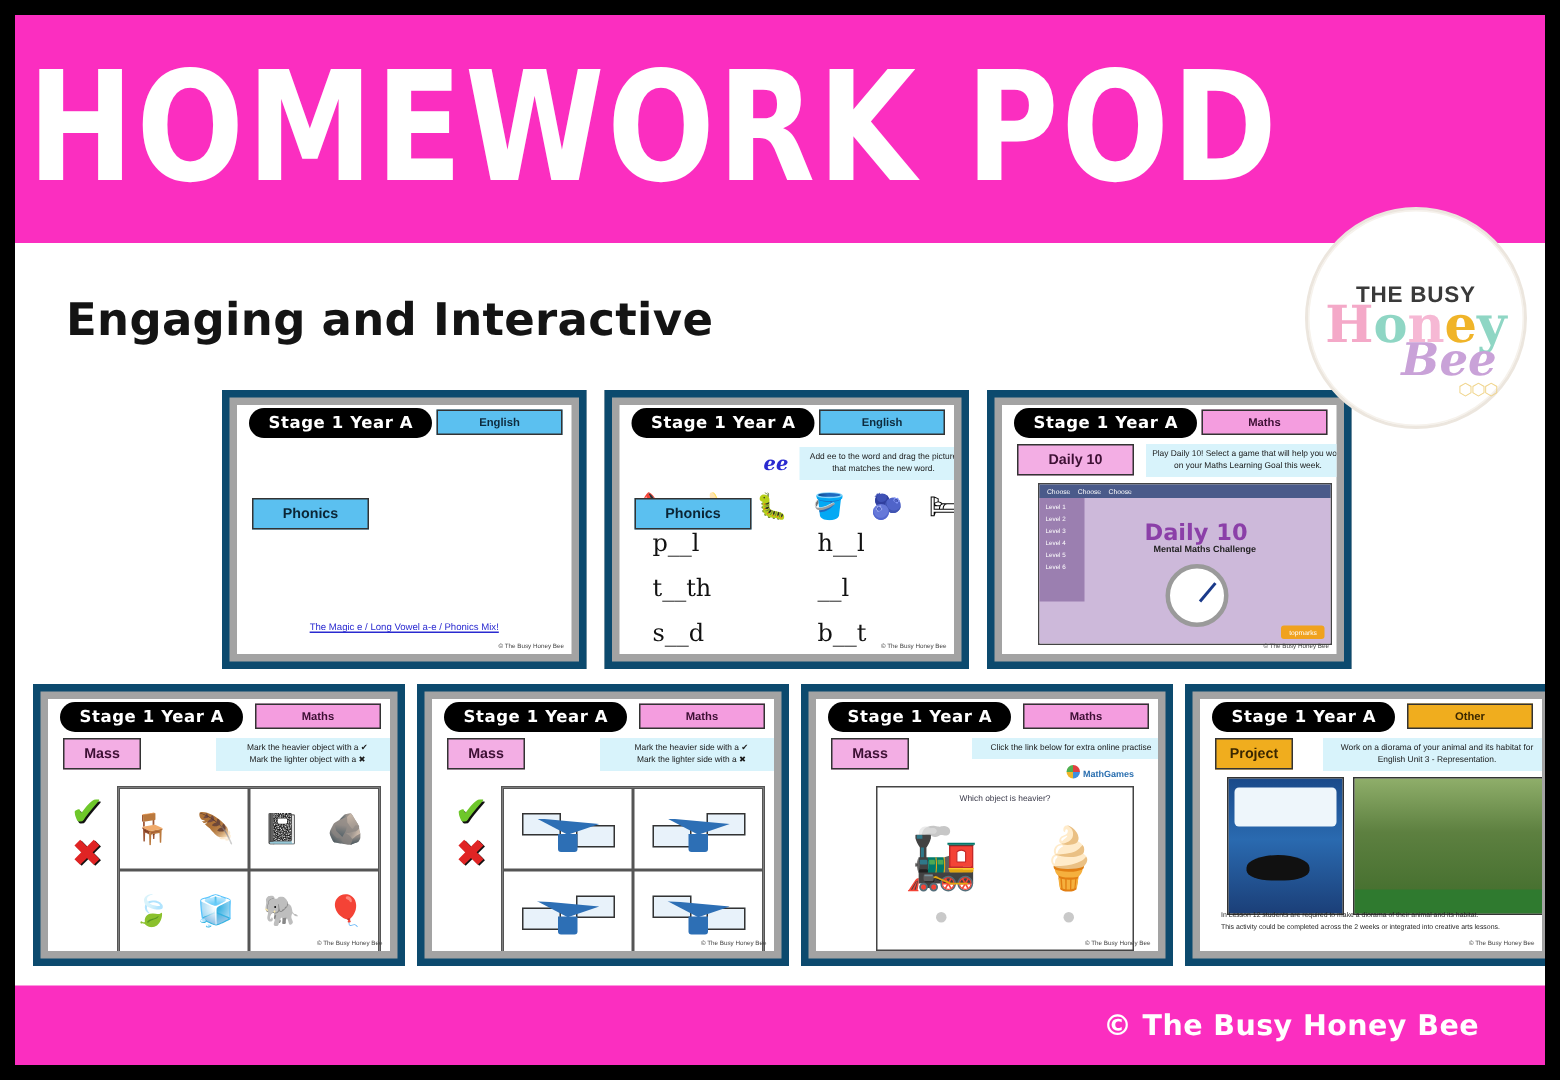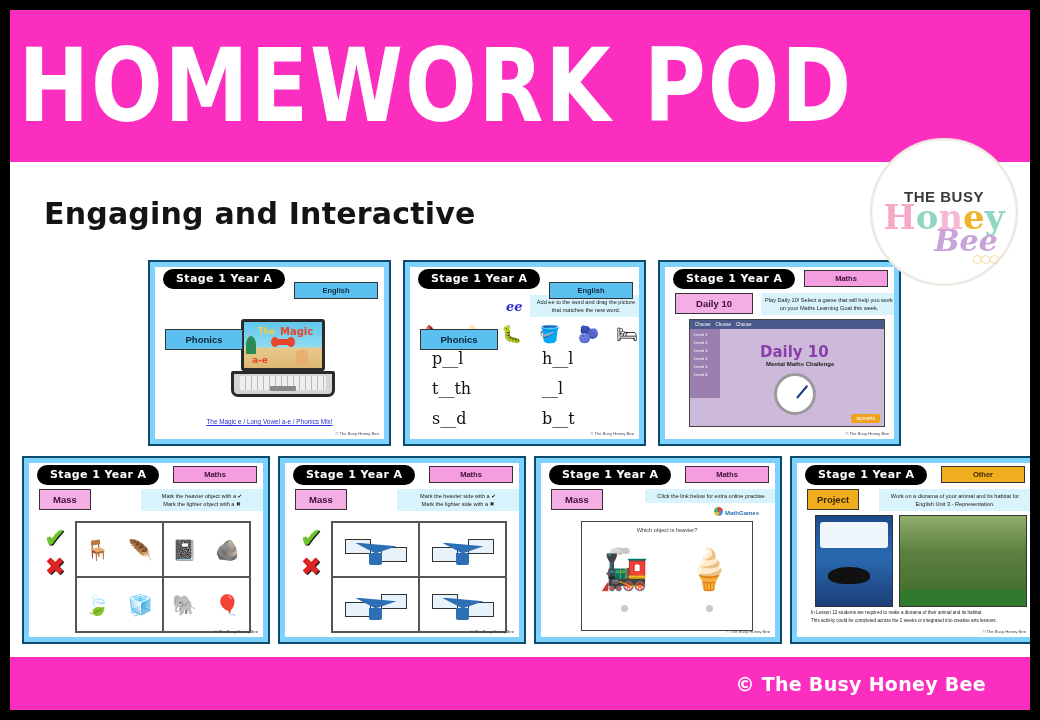--- a/index.html
+++ b/index.html
@@ -70,23 +70,23 @@
     font-size: 30px; font-weight: bold; color: #141414;
     font-family: "DejaVu Sans", sans-serif;
     letter-spacing: 0.2px;
   }
   
   .row { position: absolute; display: flex; }
   .row-top { left: 138px; top: 250px; gap: 12px; }
   .row-bottom { left: 12px; top: 446px; gap: 8px; }
 
   .card {
-    background: #7dd3fc;
+    background: #a3a3a3;
     padding: 5px;
-    border: 2px solid #0c4a6e;
+    border: 5px solid #0c4a6e;
     width: 248px; height: 188px;
     flex: 0 0 auto;
     position: relative;
     text-decoration: underline;
   }
   .row-top .card { width: 243px; height: 186px; }
   .card-inner {
     background: #ffffff; width: 100%; height: 100%;
     position: relative; overflow: hidden;
   }
@@ -102,21 +102,21 @@
     white-space: nowrap;
   }
   .subject-tag {
     position: absolute; right: 6px; top: 3px;
     font-size: 7.5px; font-weight: bold;
     padding: 3px 0 3px 0;
     width: 84px; text-align: center;
     border: 1px solid #333;
     z-index: 4;
   }
-  .tag-english { background: #5bc0f0; color: #0d2b3e; margin-top: 12px; }
+  .tag-english { background: #5bc0f0; color: #0d2b3e; }
   .tag-maths   { background: #f49ddf; color: #3d1034; }
   .tag-other   { background: #f0ad1e; color: #3a2700; }
 
   .topic-label {
     position: absolute; left: 10px; top: 26px;
     width: 78px; text-align: center;
     font-size: 9.5px; font-weight: bold;
     padding: 4px 2px;
     border: 1px solid #333;
     z-index: 3;
@@ -274,35 +274,20 @@
 
   <div class="subtitle">Engaging and Interactive</div>
 
   <div class="row row-top">
 
     <div class="card">
       <div class="card-inner">
         <div class="stage-pill">Stage 1 Year A</div>
         <div class="subject-tag tag-english">English</div>
         <div class="topic-label topic-blue">Phonics</div>
-        <div class="laptop">
-          <div class="lap-screen">
-            <div class="lap-sky"></div>
-            <div class="lap-palm"></div>
-            <div class="lap-word lw1">The</div>
-            <div class="lap-word lw2">Magic</div>
-            <div class="lap-bone"></div>
-            <div class="lap-word lw3">a-e</div>
-            <div class="lap-kid"></div>
-          </div>
-          <div class="lap-base">
-            <div class="lap-keys"></div>
-            <div class="lap-pad"></div>
-          </div>
-        </div>
         <div class="link-text">The Magic e / Long Vowel a-e / Phonics Mix!</div>
         <div class="credit">© The Busy Honey Bee</div>
       </div>
     </div>
 
     <div class="card">
       <div class="card-inner">
         <div class="stage-pill">Stage 1 Year A</div>
         <div class="subject-tag tag-english">English</div>
         <div class="topic-label topic-blue">Phonics</div>

